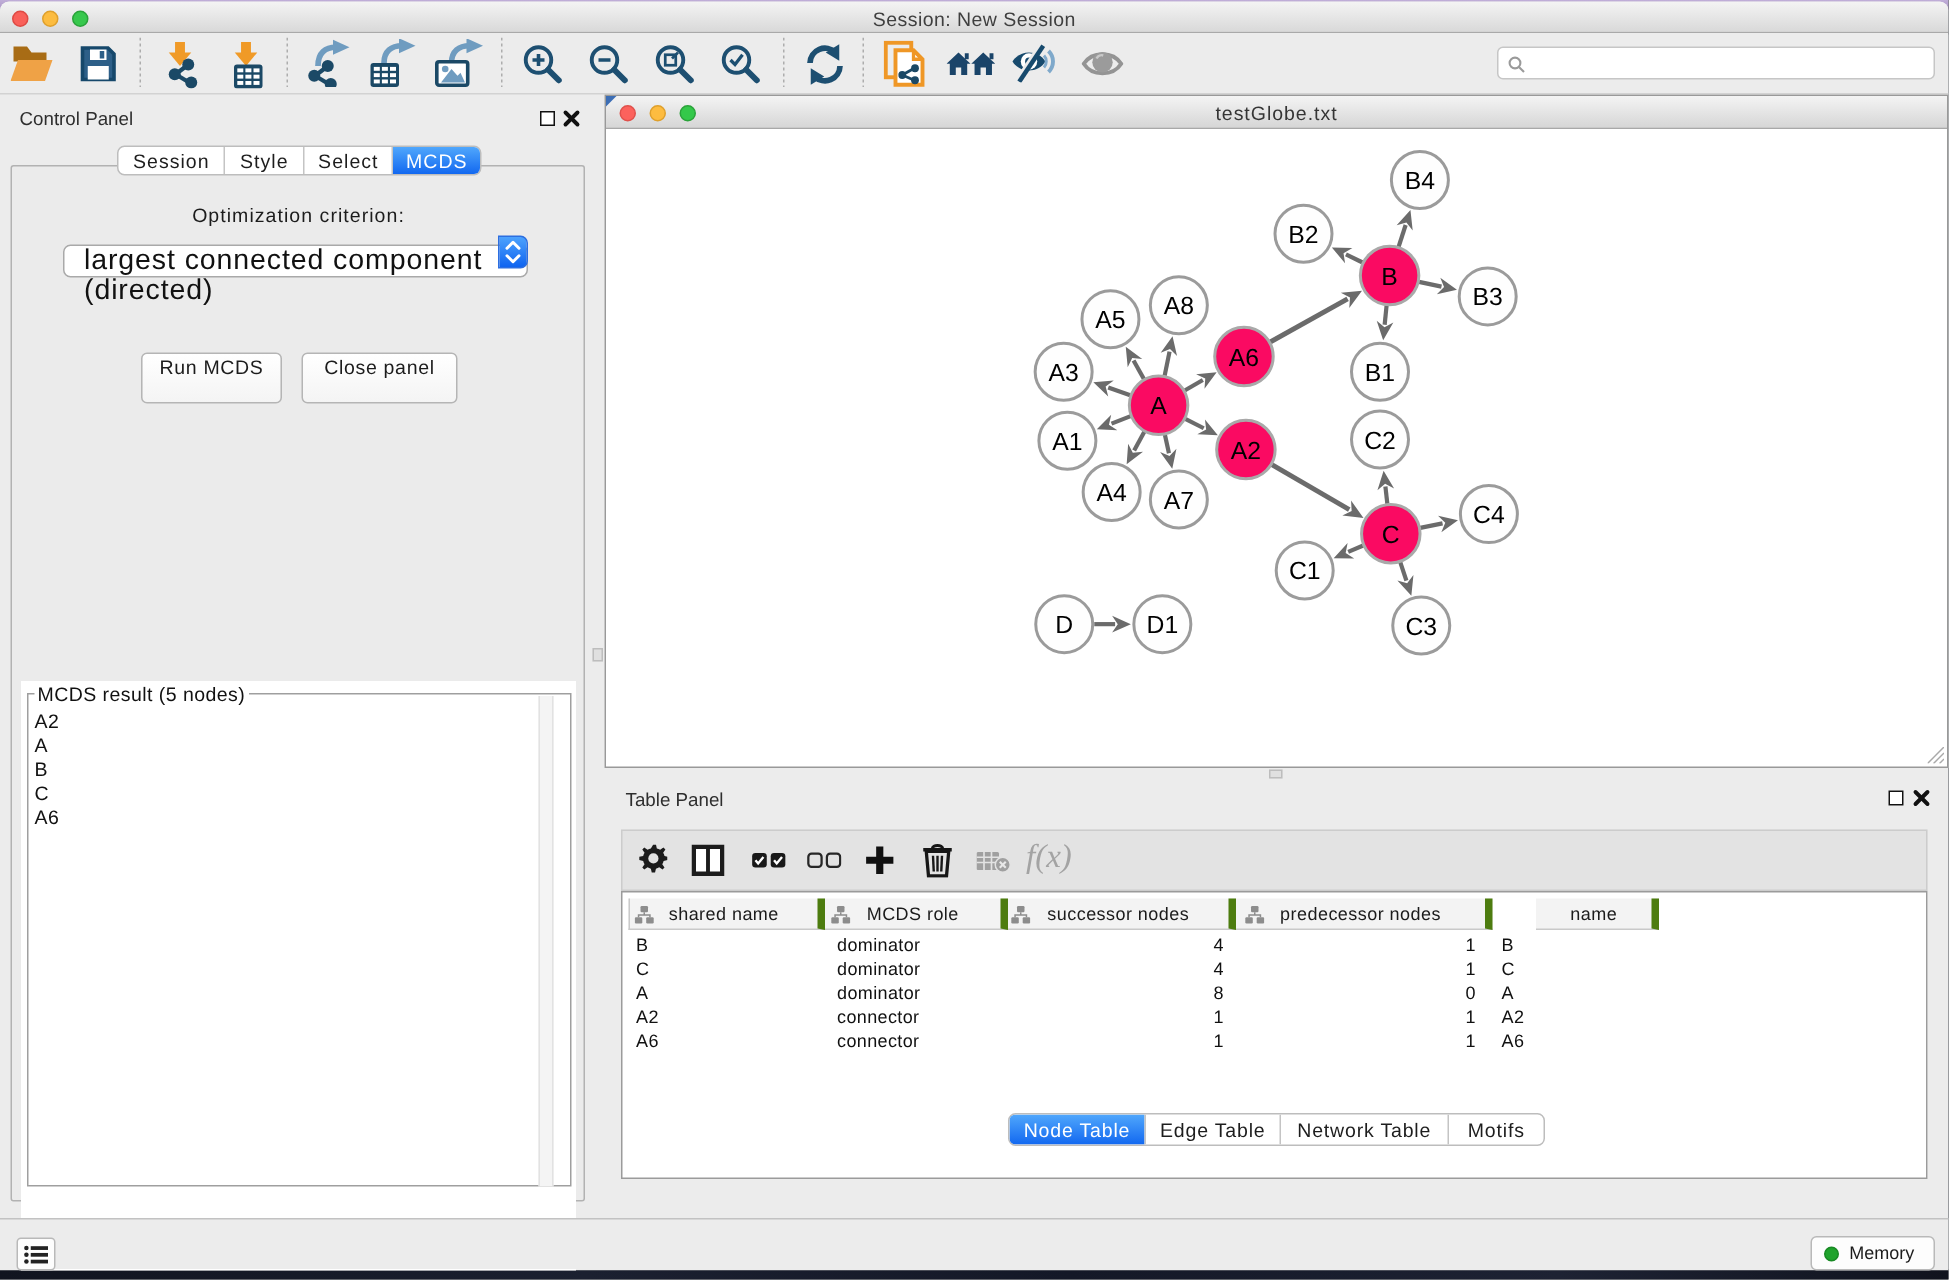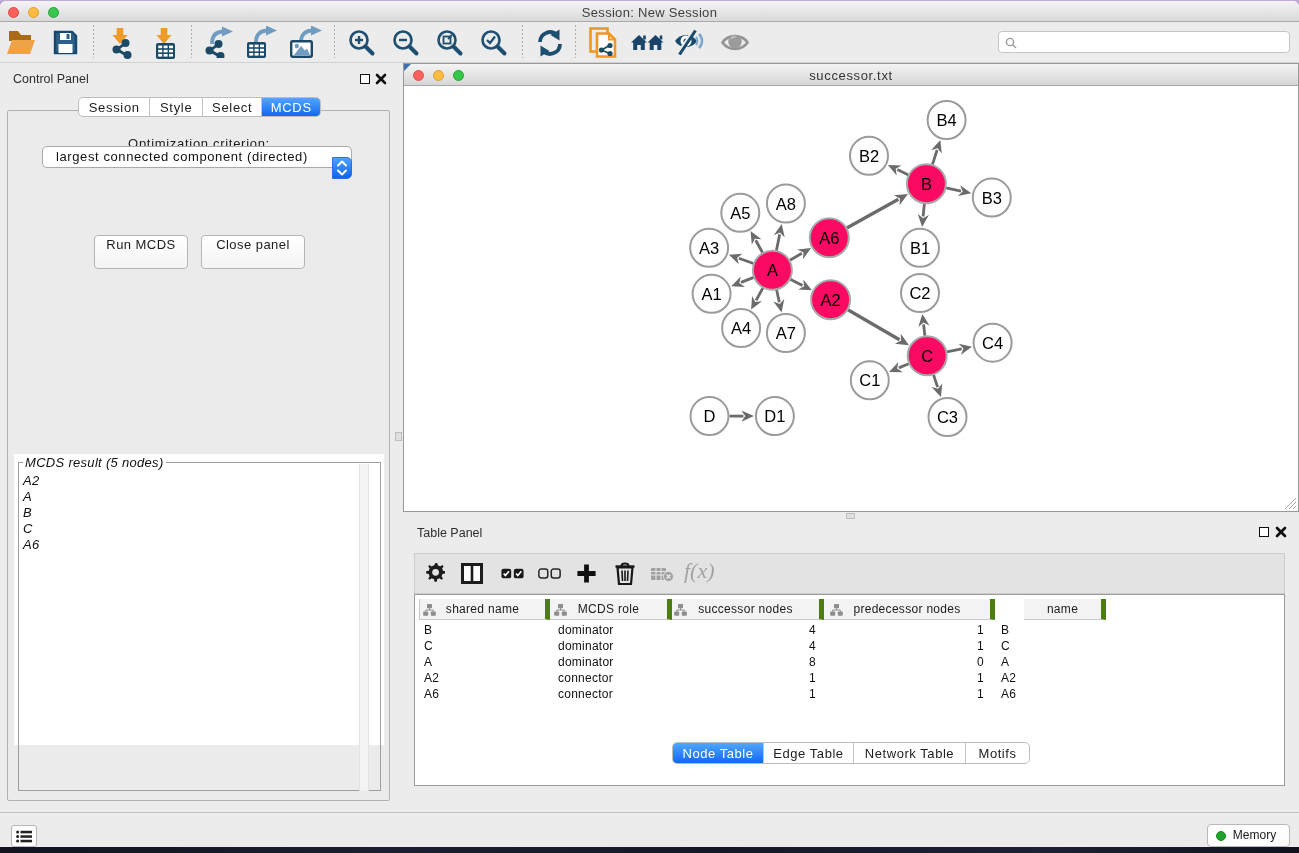--- a/index.html
+++ b/index.html
@@ -32,29 +32,29 @@
   .flbtn { width:10px; height:10px; border:1.5px solid #111; background:#fff; }
   #cp-pane { left:7px; top:110px; width:383px; height:691px; background:#ebebeb;
      border:1px solid #b2b2b2; border-radius:2px; }
   #cp-tabs { left:78px; top:97px; width:243px; height:20px; display:flex;
      border:1px solid #bdbdbd; border-radius:5px; background:#fff; overflow:hidden; }
   .cptab { height:100%; font-size:13px; letter-spacing:0.7px; color:#1d1d1d; text-align:center;
      line-height:19px; border-right:1px solid #c4c4c4; }
   .cptab:last-child { border-right:none; }
   .cptab.sel { background:linear-gradient(180deg,#50a7fc,#1268f0); color:#fff; }
   #opt-lbl { left:0px; top:136px; width:398px; text-align:center; font-size:13px; letter-spacing:0.7px; color:#1c1c1c; }
-  #dd { left:42px; top:146px; width:310px; height:22px; background:#fff;
-     border:1px solid #a9a9a9; border-radius:5px; font-size:13px; letter-spacing:0.6px; color:#111;
+  #dd { left:42px; top:163px; width:310px; height:22px; background:#fff;
+     border:1px solid #a9a9a9; border-radius:5px; font-size:19px; letter-spacing:0.6px; color:#111;
      line-height:20px; padding-left:13px; }
   #dd-cap { left:332px; top:157px; width:20px; height:22px; border-radius:0 5px 5px 0;
      background:linear-gradient(180deg,#4ca2fd,#0f64f0); border:1px solid #2c6ee0; }
   .btn { top:191px; height:34px; background:linear-gradient(180deg,#ffffff,#f4f4f4);
      border:1px solid #b5b5b5; border-radius:4px; font-size:13px; letter-spacing:0.45px; color:#1c1c1c;
      text-align:center; line-height:17px;margin-top:44px; }
-  #subpanel { left:14px; top:454px; width:370px; height:291px; background:#fff;font-style:italic; }
+  #subpanel { left:14px; top:454px; width:370px; height:393px; background:#fff; }
   #groupbox { left:4px; top:8px; width:363px; height:329px; border:1px solid #9f9f9f; }
   #gb-title { left:4px; top:-8px; background:#fff; padding:0 2px; font-size:13px; letter-spacing:0.3px; color:#111; }
   #gb-list { left:1px; top:10px; font-size:13px; letter-spacing:0.3px; color:#111; line-height:16px; padding-left:3px; }
   #gb-scroll { right:11px; top:1px; width:10px; height:327px; background:#f4f4f4;
      border-left:1px solid #e2e2e2; border-right:1px solid #e2e2e2; }
   
   #vdiv-handle { left:395px; top:432px; width:7px; height:9px; background:#e0e0e0;
      border:1px solid #bdbdbd; }
   #hdiv-handle { left:846px; top:513px; width:9px; height:6px; background:#e0e0e0;
      border:1px solid #bdbdbd; }
@@ -297,21 +297,21 @@
   </div>
 </div>
 <div class="abs" id="vdiv-handle"></div>
 
 <div class="abs" id="netwin">
   <div class="abs" id="net-title"></div>
   <div class="abs" id="netcorner"></div>
   <div class="abs ntl" style="left:8.5px; background:#fc625d; border:1px solid #e0514c;"></div>
   <div class="abs ntl" style="left:28.5px; background:#fdbc40; border:1px solid #dfa02c;"></div>
   <div class="abs ntl" style="left:48.5px; background:#34c84a; border:1px solid #2aa33a;"></div>
-  <div class="abs" id="net-title-txt">successor.txt</div>
+  <div class="abs" id="net-title-txt">testGlobe.txt</div>
   <svg class="abs" style="left:1px;top:22px" width="894" height="426" viewBox="0 0 894 426" font-family="Liberation Sans,sans-serif">
 <line x1="348.8" y1="191.4" x2="336.0" y2="196.4" stroke="#6b6b6b" stroke-width="2.8"></line>
 <polygon points="326.2,200.2 335.8,190.5 334.3,197.1 339.9,200.9" fill="#6b6b6b"></polygon>
 <line x1="348.5" y1="177.5" x2="333.8" y2="172.3" stroke="#6b6b6b" stroke-width="2.8"></line>
 <polygon points="323.9,168.8 337.5,167.7 332.1,171.7 333.8,178.3" fill="#6b6b6b"></polygon>
 <line x1="357.9" y1="201.8" x2="351.1" y2="214.3" stroke="#6b6b6b" stroke-width="2.8"></line>
 <polygon points="346.1,223.5 347.1,209.9 350.2,215.9 357.0,215.2" fill="#6b6b6b"></polygon>
 <line x1="357.6" y1="166.7" x2="350.7" y2="154.3" stroke="#6b6b6b" stroke-width="2.8"></line>
 <polygon points="345.5,145.1 356.5,153.3 349.8,152.7 346.8,158.8" fill="#6b6b6b"></polygon>
 <line x1="371.6" y1="203.8" x2="374.3" y2="216.2" stroke="#6b6b6b" stroke-width="2.8"></line>

